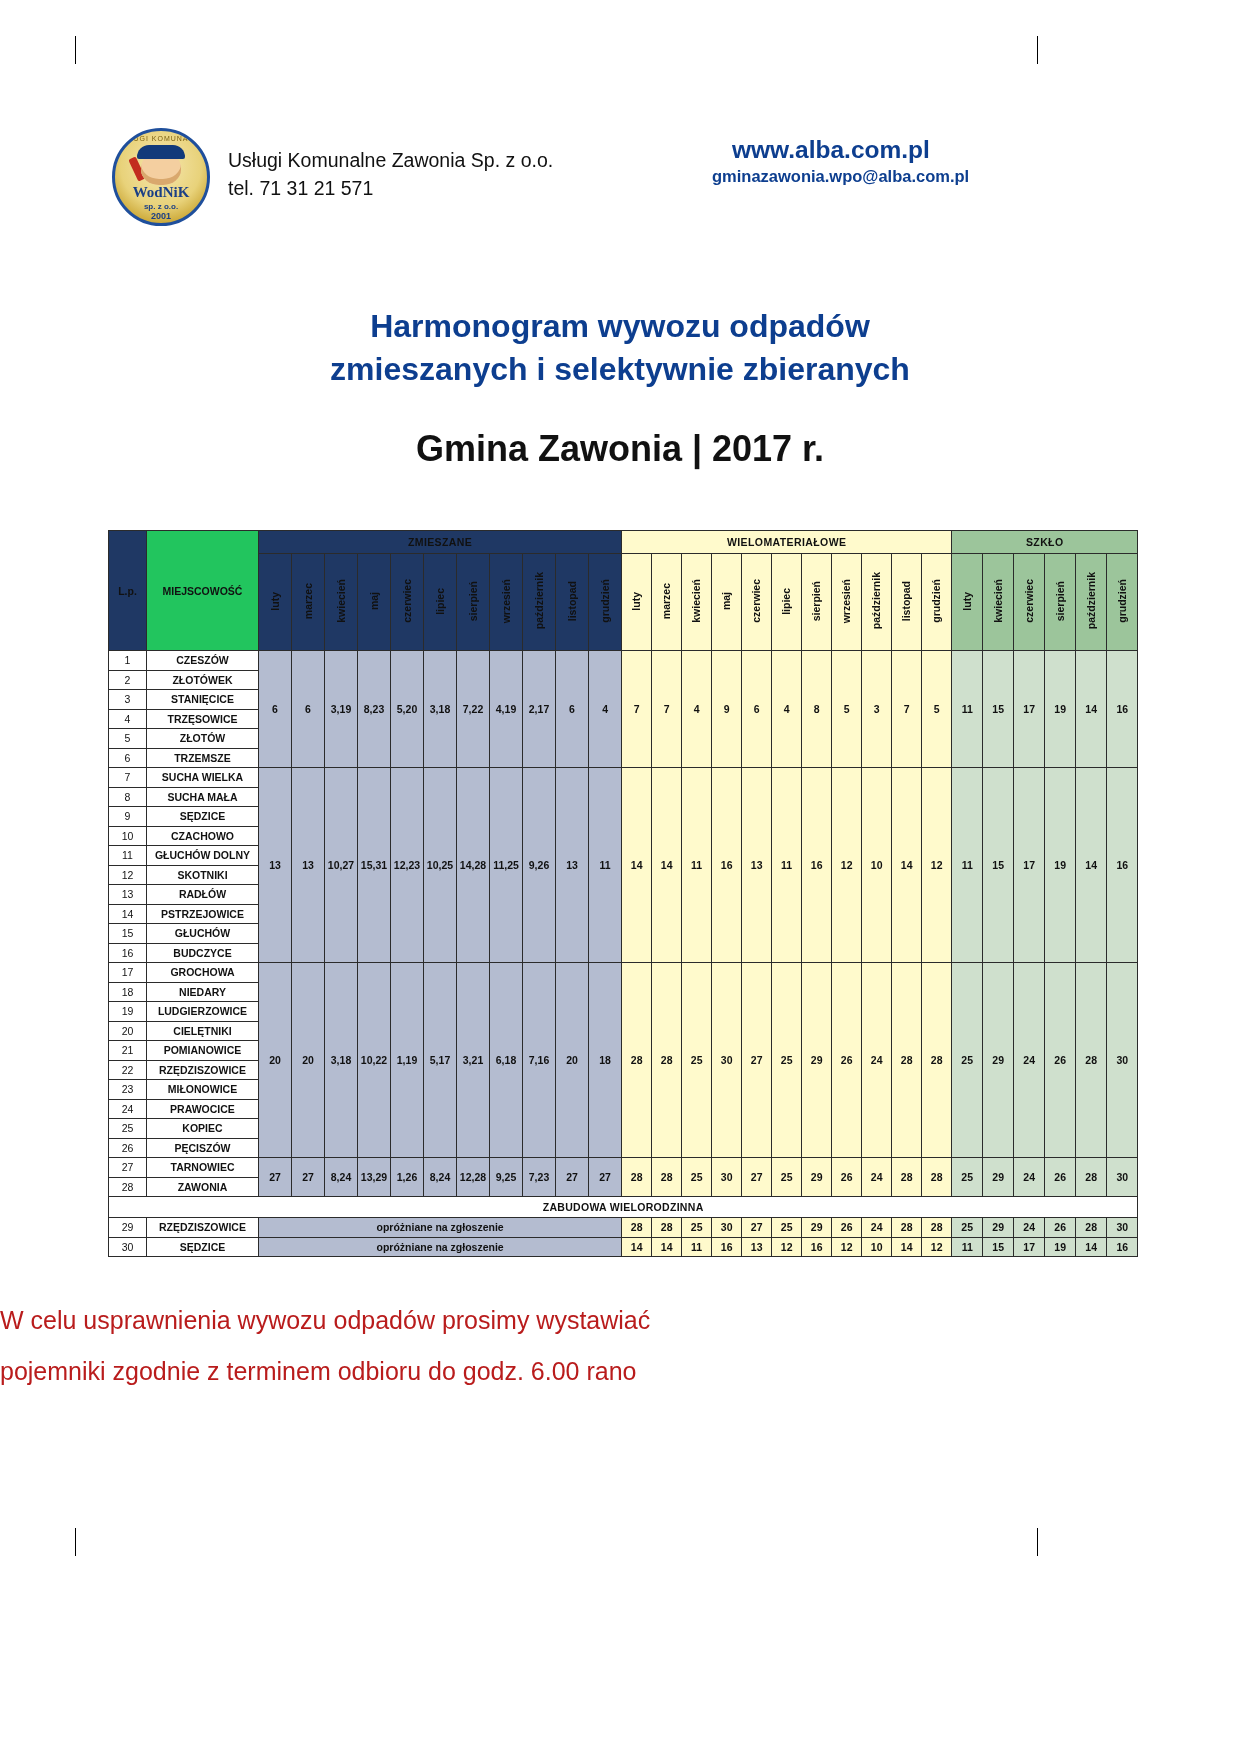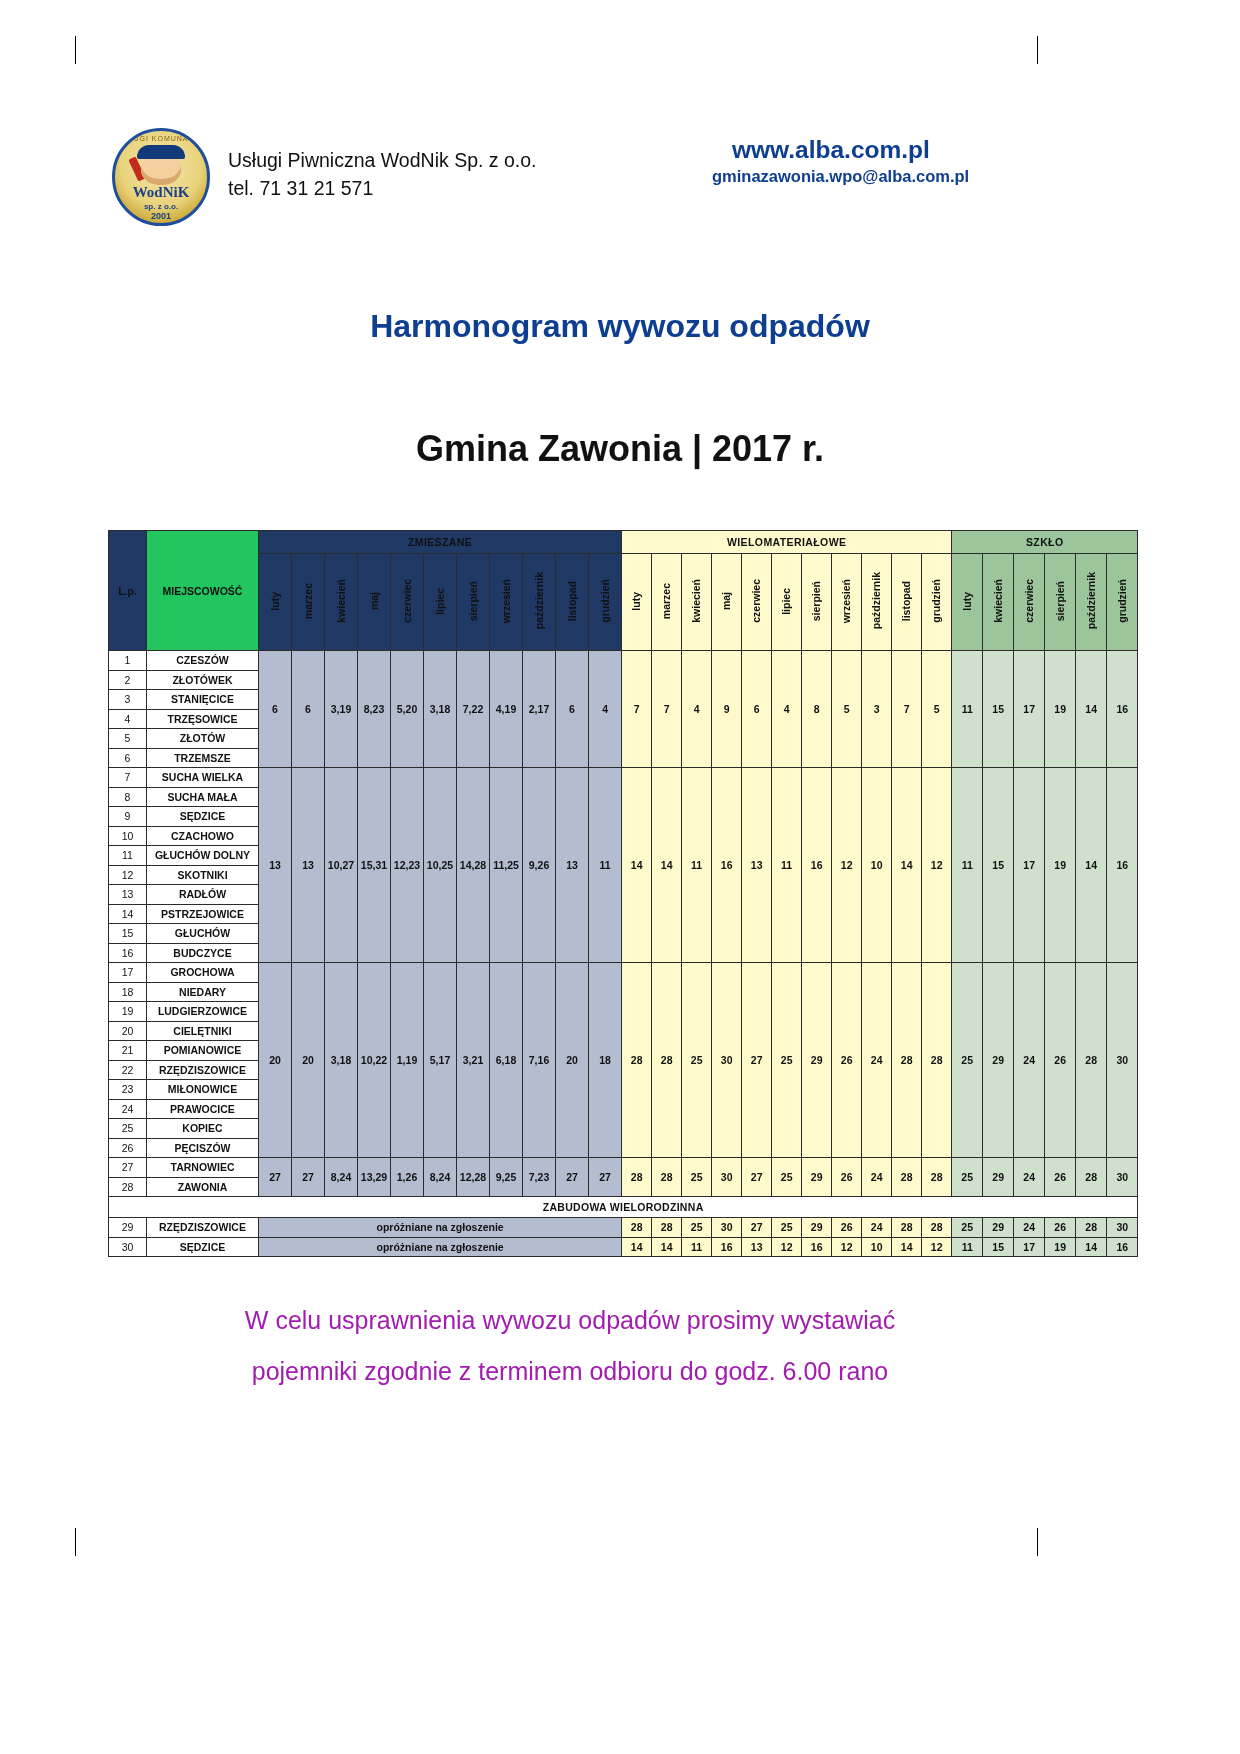--- a/index.html
+++ b/index.html
@@ -292,22 +292,22 @@
     background: #b4bcd0;
     font-weight: bold;
     font-size: 11.5px;
   }
 
   .footer-note {
     position: absolute;
     top: 1295px;
     left: 0;
     width: 1140px;
-    text-align: center;
-    color: #a21caf;
+    text-align: left;
+    color: #b91c1c;
     font-size: 25px;
     line-height: 2.05;
   }
 </style>
 </head>
 <body>
 
 <div class="crop v" style="left:75px; top:36px;"></div>
 <div class="crop v" style="left:1037px; top:36px;"></div>
 <div class="crop v" style="left:75px; top:1528px;"></div>
@@ -319,33 +319,34 @@
     <div class="wodnik-logo">
       <div class="ring-text">USŁUGI KOMUNALNE</div>
       <div class="brush"></div>
       <div class="figure"></div>
       <div class="hat"></div>
       <div class="name">WodNiK</div>
       <div class="sub">sp. z o.o.</div>
       <div class="year">2001</div>
     </div>
     <div class="wodnik-text">
-      <div>Usługi Piwniczna WodNik Sp. z o.o.</div>
+      <div>Usługi Komunalne Zawonia Sp. z o.o.</div>
       <div>tel. 71 31 21 571</div>
     </div>
   </div>
 
   <div class="alba-block">
     <div class="alba-url">www.alba.com.pl</div>
     <div class="alba-mail">gminazawonia.wpo@alba.com.pl</div>
   </div>
 </div>
 
 <div class="title-main">
   <div>Harmonogram wywozu odpadów</div>
+  <div>zmieszanych i selektywnie zbieranych</div>
 </div>
 <div class="title-sub">Gmina Zawonia | 2017 r.</div>
 
 <div class="table-wrap">
   <table class="sched">
     <colgroup id="cols">
         <col style="width: 38px;">
         <col style="width: 112px;">
         <col style="width: 33px;">
         <col style="width: 33px;">

